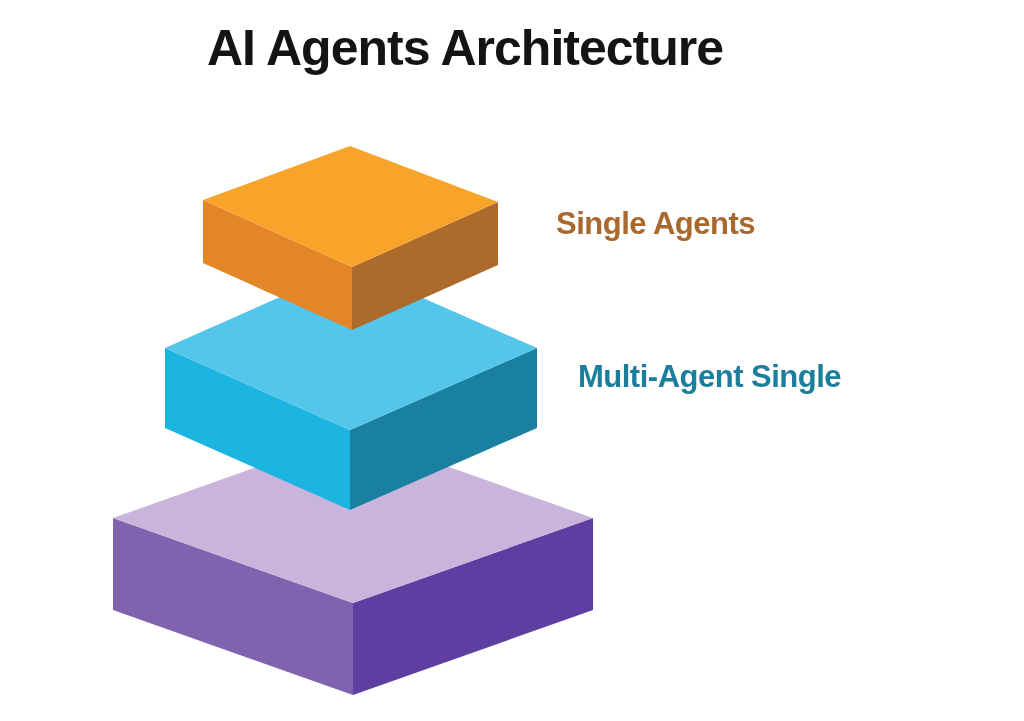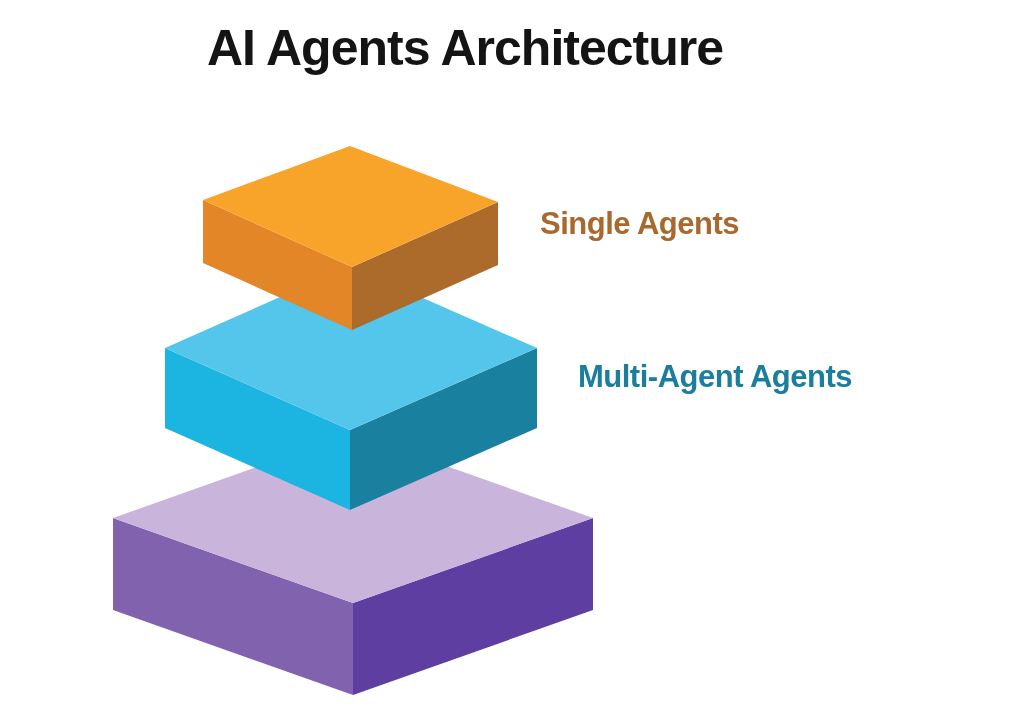--- a/index.html
+++ b/index.html
@@ -34,21 +34,21 @@
     left: 0;
     top: 0;
   }
   .layer-label {
     position: absolute;
     font-weight: 700;
     letter-spacing: -0.5px;
     white-space: nowrap;
     line-height: 1.15;
   }
-  .label-single   { left: 540px; top: 206px; font-size: 31px; }
+  .label-single   { left: 556px; top: 206px; font-size: 31px; }
   .label-multi    { left: 578px; top: 359px; font-size: 31px; }
   .label-human    { left: 625px; top: 531px; font-size: 32px; }
 </style>
 </head>
 <body>
 
 <div class="canvas">
 
   <div class="page-title" style="color: rgb(20, 20, 20);">AI Agents Architecture</div>
 
@@ -68,16 +68,16 @@
 
     <g>
       <polygon points="203,200 352,267 352,330 203,263" fill="#E28628"></polygon>
       <polygon points="352,267 498,202 498,265 352,330" fill="#AC6A2B"></polygon>
       <polygon points="350,146 498,202 352,267 203,200" fill="#F8A42B"></polygon>
     </g>
   </svg>
 
   <div class="layer-label label-single" style="color: rgb(169, 104, 45);">Single Agents</div>
 
-  <div class="layer-label label-multi" style="color: rgb(27, 126, 156);">Multi-Agent Agents</div>
+  <div class="layer-label label-multi" style="color: rgb(27, 126, 156);">Multi-Agent Single</div>
 
 
 </div>
 
 </body></html>

